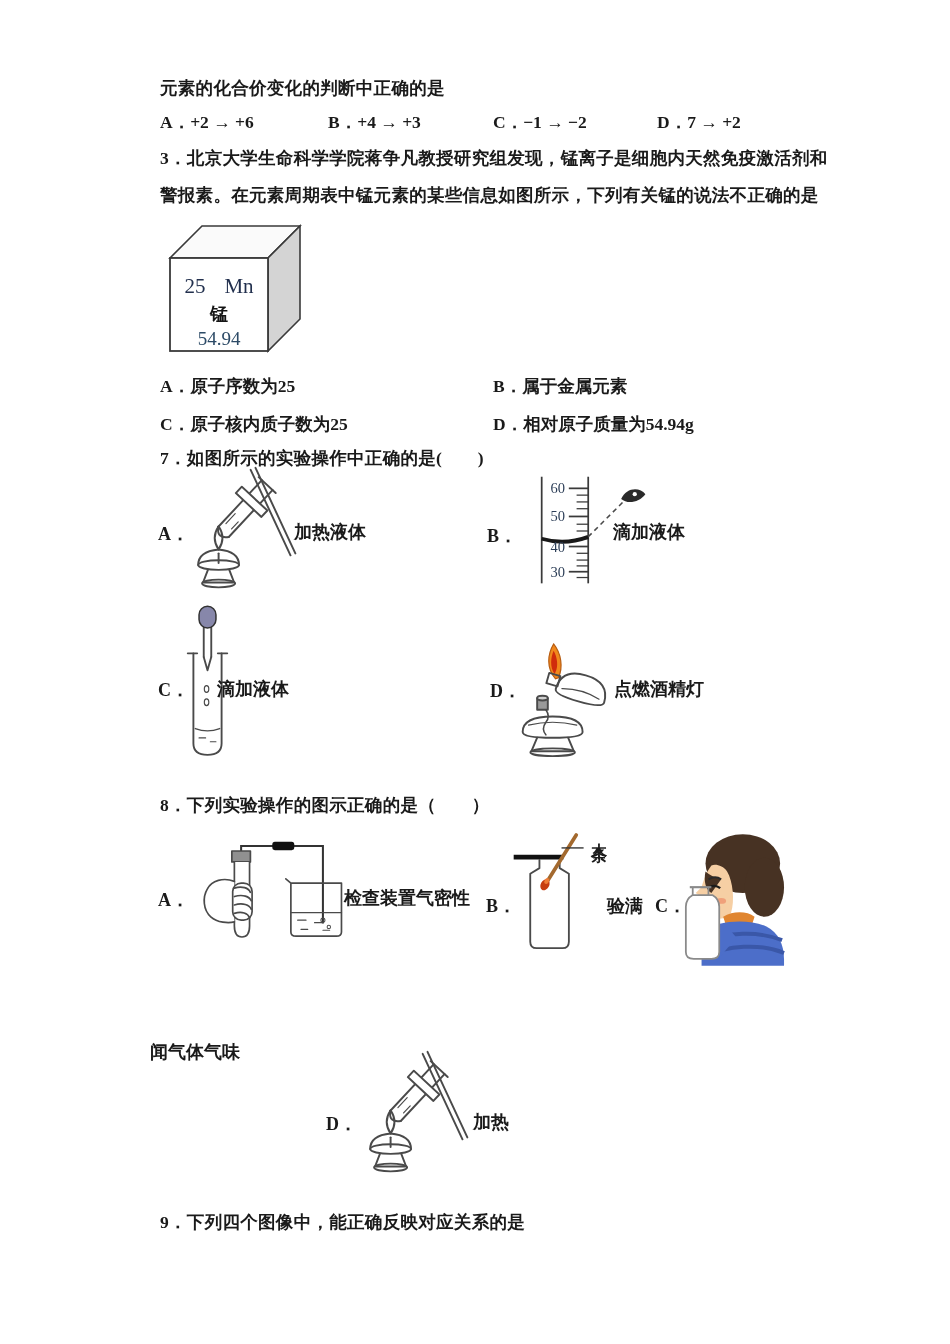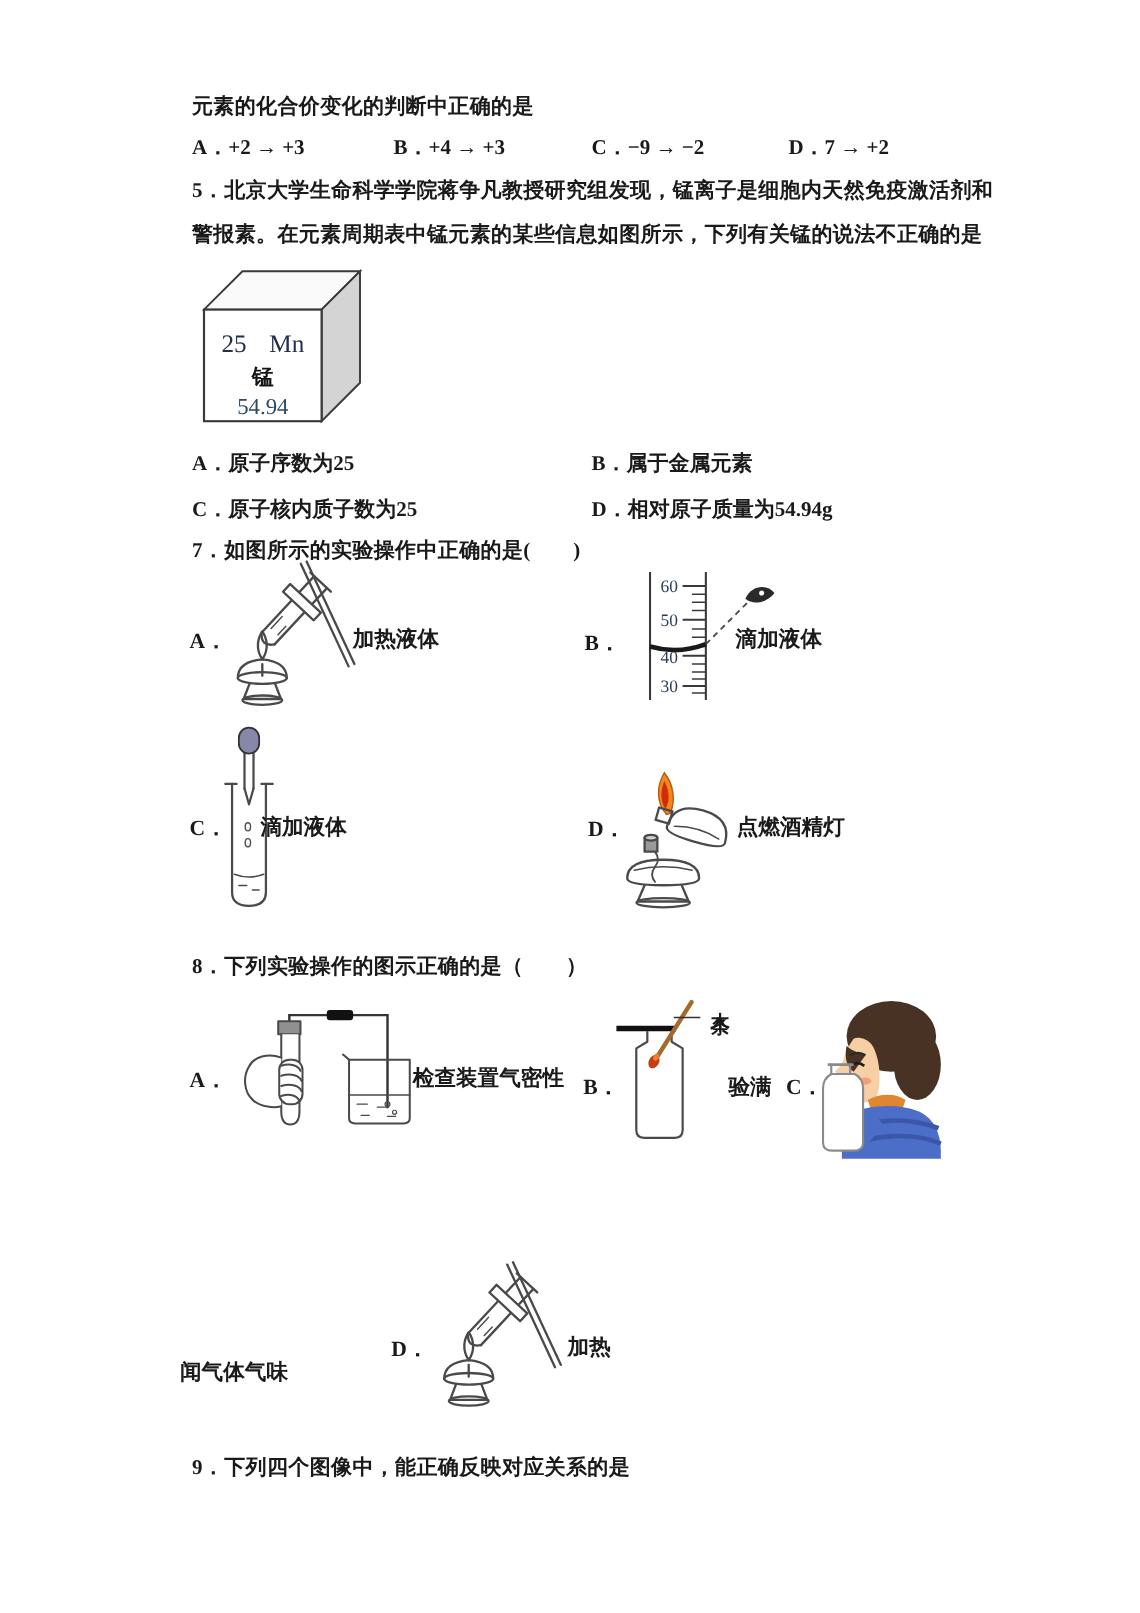--- a/index.html
+++ b/index.html
@@ -14,26 +14,26 @@
   .letter{font-size:18px;font-weight:700;white-space:nowrap;}
   .caption{font-size:18px;font-weight:700;white-space:nowrap;}
   .fig svg{display:block;width:100%;height:100%;}
   .vtext{writing-mode:vertical-rl;text-orientation:upright;font-size:16px;font-weight:700;letter-spacing:4px;}
   .sketch{stroke:#4a4a4a;stroke-width:2;fill:none;stroke-linecap:round;stroke-linejoin:round;}
 </style>
 </head>
 <body>
 
 <div class="abs stem" style="left:160px;top:76px">元素的化合价变化的判断中正确的是</div>
-<div class="abs opt" style="left:160px;top:110px">A．+2 → +3</div>
+<div class="abs opt" style="left:160px;top:110px">A．+2 → +6</div>
 <div class="abs opt" style="left:328px;top:110px">B．+4 → +3</div>
-<div class="abs opt" style="left:493px;top:110px">C．−9 → −2</div>
+<div class="abs opt" style="left:493px;top:110px">C．−1 → −2</div>
 <div class="abs opt" style="left:657px;top:110px">D．7 → +2</div>
 
-<div class="abs stem" style="left:160px;top:146px">5．北京大学生命科学学院蒋争凡教授研究组发现，锰离子是细胞内天然免疫激活剂和</div>
+<div class="abs stem" style="left:160px;top:146px">3．北京大学生命科学学院蒋争凡教授研究组发现，锰离子是细胞内天然免疫激活剂和</div>
 <div class="abs stem" style="left:160px;top:183px">警报素。在元素周期表中锰元素的某些信息如图所示，下列有关锰的说法不正确的是</div>
 
 <div class="abs fig" style="left:160px;top:216px;width:152px;height:142px">
   <svg viewBox="0 0 152 142">
     <polygon points="10,42 42,10 140,10 108,42" fill="#fafafa" stroke="#3a3a3a" stroke-width="1.6"></polygon>
     <polygon points="108,42 140,10 140,103 108,135" fill="#d4d4d4" stroke="#3a3a3a" stroke-width="1.6"></polygon>
     <rect x="10" y="42" width="98" height="93" fill="#ffffff" stroke="#3a3a3a" stroke-width="1.8"></rect>
     <text x="35" y="77" text-anchor="middle" font-size="21" fill="#22304e">25</text>
     <text x="79" y="77" text-anchor="middle" font-size="21" fill="#22304e">Mn</text>
     <text x="59" y="104" text-anchor="middle" font-size="18" font-weight="700" fill="#151515">锰</text>
@@ -206,21 +206,21 @@
     <path d="M46,90 C56,84 70,84 78,90 L74,102 C64,96 56,96 50,102 Z" fill="#e08530"></path>
     <path d="M28,104 C40,94 72,92 90,100 C102,106 108,118 108,134 L108,140 L24,140 C24,126 24,112 28,104 Z" fill="#4c6ec9"></path>
     <path d="M30,116 C50,106 80,104 106,114" stroke="#3a57a8" stroke-width="4" fill="none"></path>
     <path d="M26,131 C50,119 84,117 108,127" stroke="#3a57a8" stroke-width="4" fill="none"></path>
     <path d="M50,100 C40,106 32,114 28,122 L40,136 C46,126 54,118 60,112 Z" fill="#4c6ec9"></path>
     <path d="M15,68 Q8,72 8,80 L8,126 Q8,133 16,133 L34,133 Q42,133 42,126 L42,80 Q42,72 35,68 Z" fill="#ffffff" stroke="#8a8a8a" stroke-width="1.8"></path>
     <path d="M15,60 V68 M31,60 V68" stroke="#8a8a8a" stroke-width="1.8" fill="none"></path>
     <line x1="12" y1="60" x2="34" y2="60" stroke="#8a8a8a" stroke-width="2.2"></line>
   </svg>
 </div>
-<div class="abs caption" style="left:150px;top:1131px">闻气体气味</div>
+<div class="abs caption" style="left:150px;top:1040px">闻气体气味</div>
 
 <div class="abs letter" style="left:326px;top:1112px">D．</div>
 <div class="abs fig" style="left:352px;top:1048px;width:118px;height:136px">
   <svg viewBox="0 0 120 140">
     <g class="sketch">
       <path d="M18,104 Q18,90 39,88 Q60,90 60,104"></path>
       <ellipse cx="39" cy="104" rx="21" ry="5"></ellipse>
       <path d="M28,109 L23,122 L55,122 L50,109"></path>
       <ellipse cx="39" cy="123" rx="17" ry="4"></ellipse>
       <path d="M39,88 C33,79 35,70 39,64 C43,70 45,79 39,88"></path>

